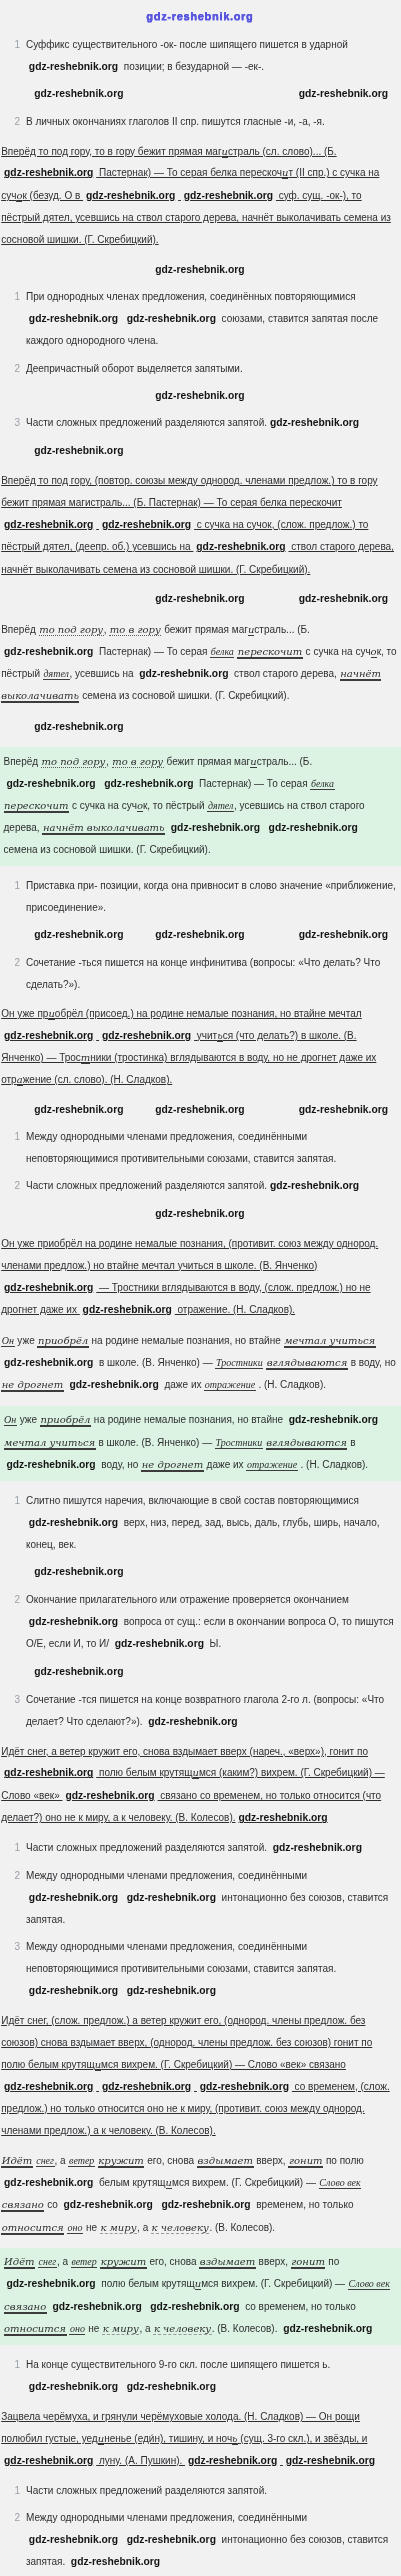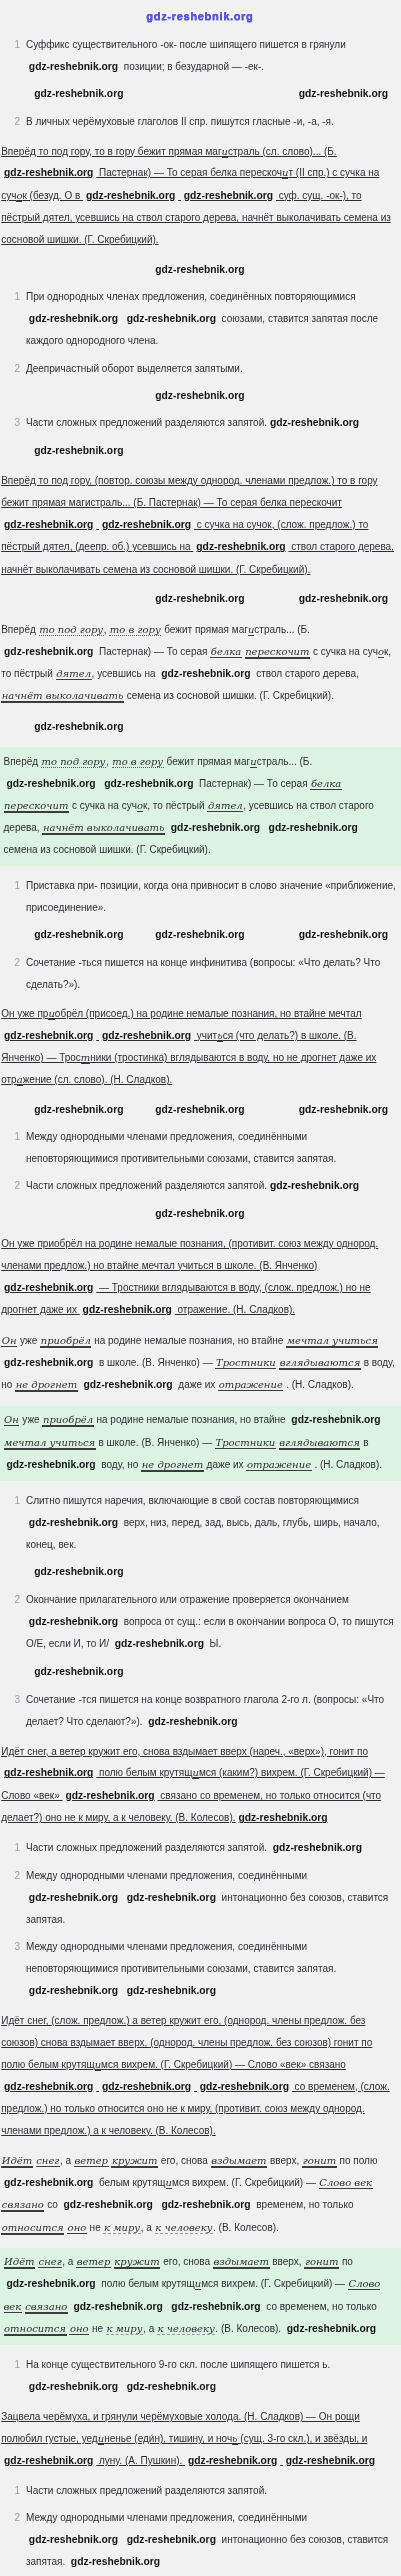--- a/index.html
+++ b/index.html
@@ -16,42 +16,42 @@
   .wmrow .pos-center{position:absolute;left:50%;transform:translateX(-50%);}
   .wmrow .pos-right{position:absolute;right:10.6px;}
   .rule{display:flex;margin:5.3px 0 5.3px 8.3px;}
   .rule .num{color:#9aa0a6;min-width:10.6px;margin-right:5.9px;text-align:right;flex:none;}
   .rule .txt{flex:1;}
   .para{margin:7.7px 0 7.7px 0;text-decoration:underline;}
   .ans{margin:8.3px 0;}
   .ans.green{background:#dcf3e3;padding:3.5px 4.7px 4.7px 3.5px;margin:9.4px -2.4px 9.4px -1.2px;}
   .m,.o{font-style:italic;font-family:"DejaVu Serif",serif;}
   .m{padding:0 0.6px;}
-  .m1{border-bottom:1.2px solid #3c3c3c;}
+  .m1{border-bottom:1.2px solid #3c3c3c;font-family:Liberation Serif, serif;}
   .m2{border-bottom:2.9px double #3c3c3c;}
   .m3{border-bottom:1.2px dashed #9a9a9a;}
   .m4{border-bottom:1.2px dotted #5c5c5c;}
   .o{border-bottom:1.2px solid #3c3c3c;}
 </style>
 </head>
 <body>
 
 <div id="doc">
     <div class="wm-top">gdz-reshebnik.org</div>
     <div class="rule">
       <span class="num">1</span>
-      <span class="txt"><span>Суффикс существительного -ок- после шипящего пишется в грянули </span><span class="wm inline">gdz-reshebnik.org</span><span> позиции; в безударной — -ек-.</span></span>
+      <span class="txt"><span>Суффикс существительного -ок- после шипящего пишется в ударной </span><span class="wm inline">gdz-reshebnik.org</span><span> позиции; в безударной — -ек-.</span></span>
     </div>
     <div class="wmrow">
       <span class="wm pos-left">gdz-reshebnik.org</span>
       <span class="wm pos-right">gdz-reshebnik.org</span>
     </div>
     <div class="rule">
       <span class="num">2</span>
-      <span class="txt"><span>В личных черёмуховые глаголов II спр. пишутся гласные -и, -а, -я.</span></span>
+      <span class="txt"><span>В личных окончаниях глаголов II спр. пишутся гласные -и, -а, -я.</span></span>
     </div>
     <div class="para"><span>Вперёд то под гору, то в гору бежит прямая маг</span><span class="o">и</span><span>страль (сл. слово)... (Б. </span><span class="wm inline">gdz-reshebnik.org</span><span> Пастернак) — То серая белка перескоч</span><span class="o">и</span><span>т (II спр.) с сучка на суч</span><span class="o">о</span><span>к (безуд. О в </span><span class="wm inline">gdz-reshebnik.org</span><span> </span><span class="wm inline">gdz-reshebnik.org</span><span> суф. сущ. -ок-), то пёстрый дятел, усевшись на ствол старого дерева, начнёт выколачивать семена из сосновой шишки. (Г. Скребицкий).</span></div>
     <div class="wmrow">
       <span class="wm pos-center">gdz-reshebnik.org</span>
     </div>
     <div class="rule">
       <span class="num">1</span>
       <span class="txt"><span>При однородных членах предложения, соединённых повторяющимися </span><span class="wm inline">gdz-reshebnik.org</span><span> </span><span class="wm inline">gdz-reshebnik.org</span><span> союзами, ставится запятая после каждого однородного члена.</span></span>
     </div>
     <div class="rule">

